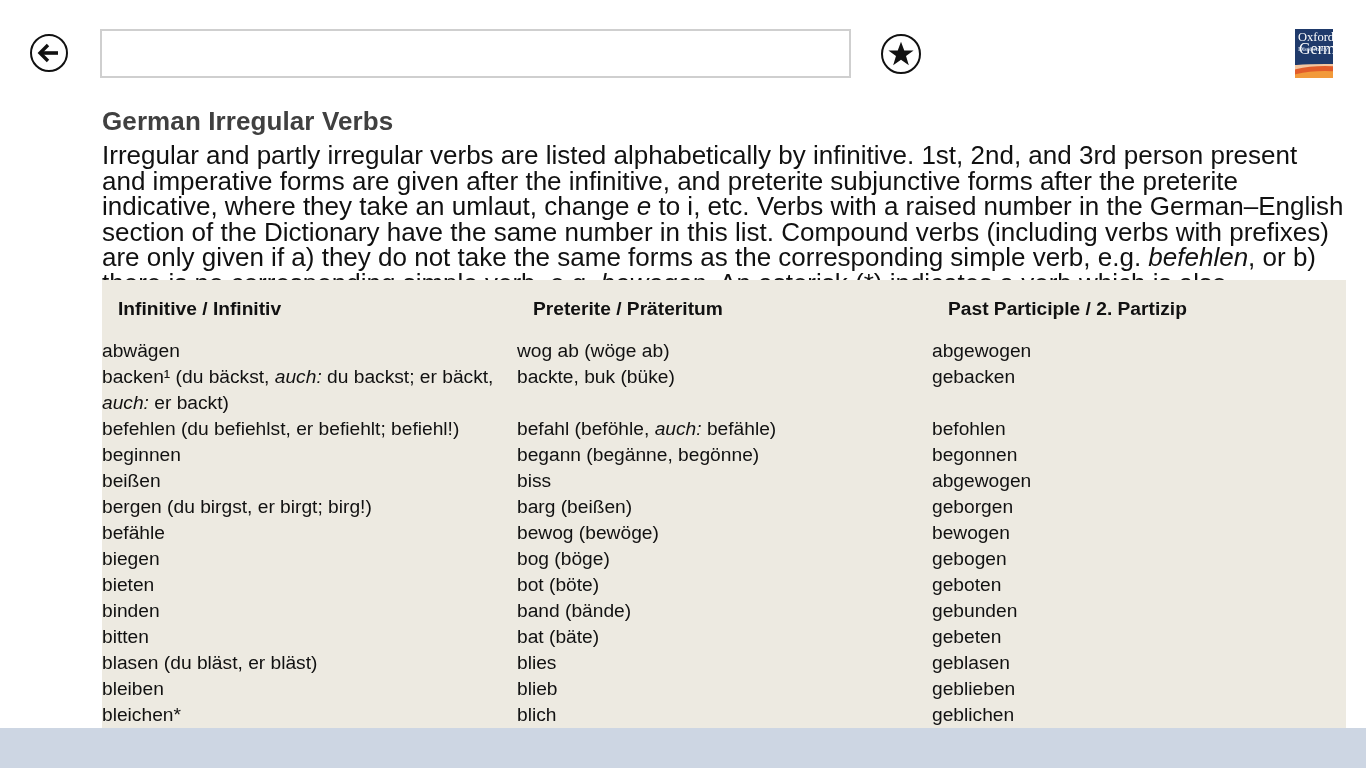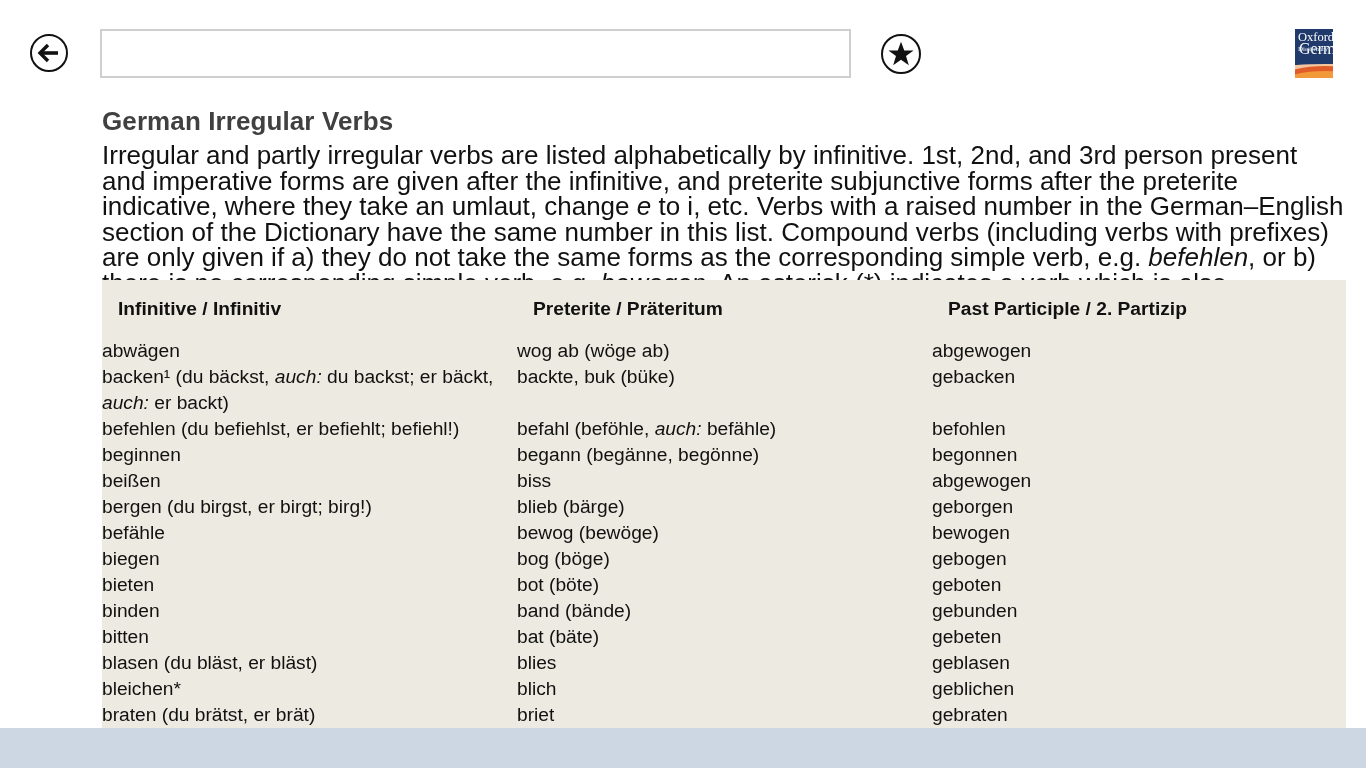--- a/index.html
+++ b/index.html
@@ -98,21 +98,21 @@
           <td>begann (begänne, begönne)</td>
           <td>begonnen</td>
         </tr>
         <tr>
           <td>beißen</td>
           <td>biss</td>
           <td>abgewogen</td>
         </tr>
         <tr>
           <td>bergen (du birgst, er birgt; birg!)</td>
-          <td>blieb (bärge)</td>
+          <td>barg (beißen)</td>
           <td>geborgen</td>
         </tr>
         <tr>
           <td>befähle</td>
           <td>bewog (bewöge)</td>
           <td>bewogen</td>
         </tr>
         <tr>
           <td>biegen</td>
           <td>bog (böge)</td>
@@ -132,20 +132,25 @@
           <td>bitten</td>
           <td>bat (bäte)</td>
           <td>gebeten</td>
         </tr>
         <tr>
           <td>blasen (du bläst, er bläst)</td>
           <td>blies</td>
           <td>geblasen</td>
         </tr>
         <tr>
+          <td>bleiben</td>
+          <td>blieb</td>
+          <td>geblieben</td>
+        </tr>
+        <tr>
           <td>bleichen*</td>
           <td>blich</td>
           <td>geblichen</td>
         </tr>
         <tr>
           <td>braten (du brätst, er brät)</td>
           <td>briet</td>
           <td>gebraten</td>
         </tr>
       </tbody>

